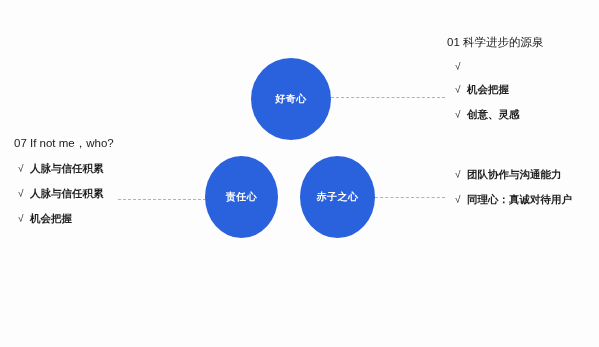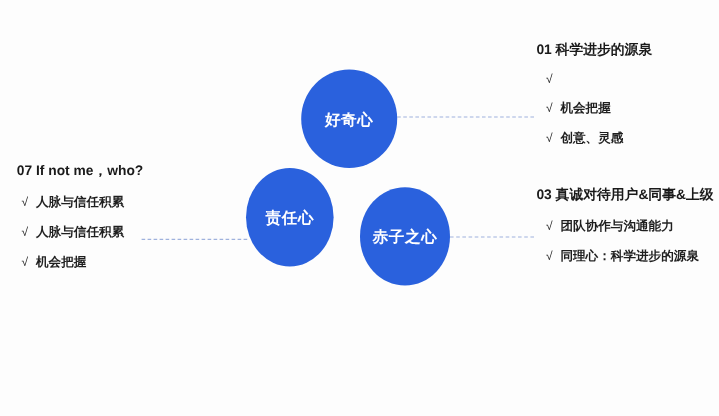--- a/index.html
+++ b/index.html
@@ -25,35 +25,35 @@
     position: absolute;
     border-radius: 50%;
     background: #2a61dd;
     display: flex;
     align-items: center;
     justify-content: center;
     box-sizing: border-box;
   }
   .circle-label {
     color: #ffffff;
-    font-size: 13px;
+    font-size: 10px;
     font-weight: 700;
     letter-spacing: 0.5px;
     white-space: nowrap;
     line-height: 1;
   }
   #circle-top {
     left: 251px;
     top: 58px;
     width: 80px;
     height: 82px;
   }
   #circle-left {
     left: 205px;
-    top: 140px;
+    top: 156px;
     width: 73px;
     height: 82px;
     text-align: center;
   }
   #circle-right {
     left: 300px;
     top: 156px;
     width: 75px;
     height: 82px;
   }
@@ -80,21 +80,21 @@
     top: 197px;
     width: 70px;
   }
 
   
   .block {
     position: absolute;
   }
   .block-heading {
     font-size: 11.5px;
-    font-weight: 700;
+    font-weight: 400;
     color: #1a1a1a;
     white-space: nowrap;
     line-height: 1.2;
     margin: 0;
   }
   .bullet-list {
     list-style: none;
     margin: 0;
     padding: 0;
   }
@@ -192,26 +192,25 @@
         <span class="bullet-text">人脉与信任积累</span>
       </li>
       <li class="bullet-item">
         <span class="bullet-mark">√</span>
         <span class="bullet-text">机会把握</span>
       </li>
     </ul>
   </div>
 
   <div class="block" id="block-03">
-    <p class="block-heading">03 真诚对待用户&amp;同事&amp;上级</p>
     <ul class="bullet-list">
       <li class="bullet-item">
         <span class="bullet-mark">√</span>
         <span class="bullet-text">团队协作与沟通能力</span>
       </li>
       <li class="bullet-item">
         <span class="bullet-mark">√</span>
-        <span class="bullet-text">同理心：科学进步的源泉</span>
+        <span class="bullet-text">同理心：真诚对待用户</span>
       </li>
     </ul>
   </div>
 
 </div>
 
 </body></html>

